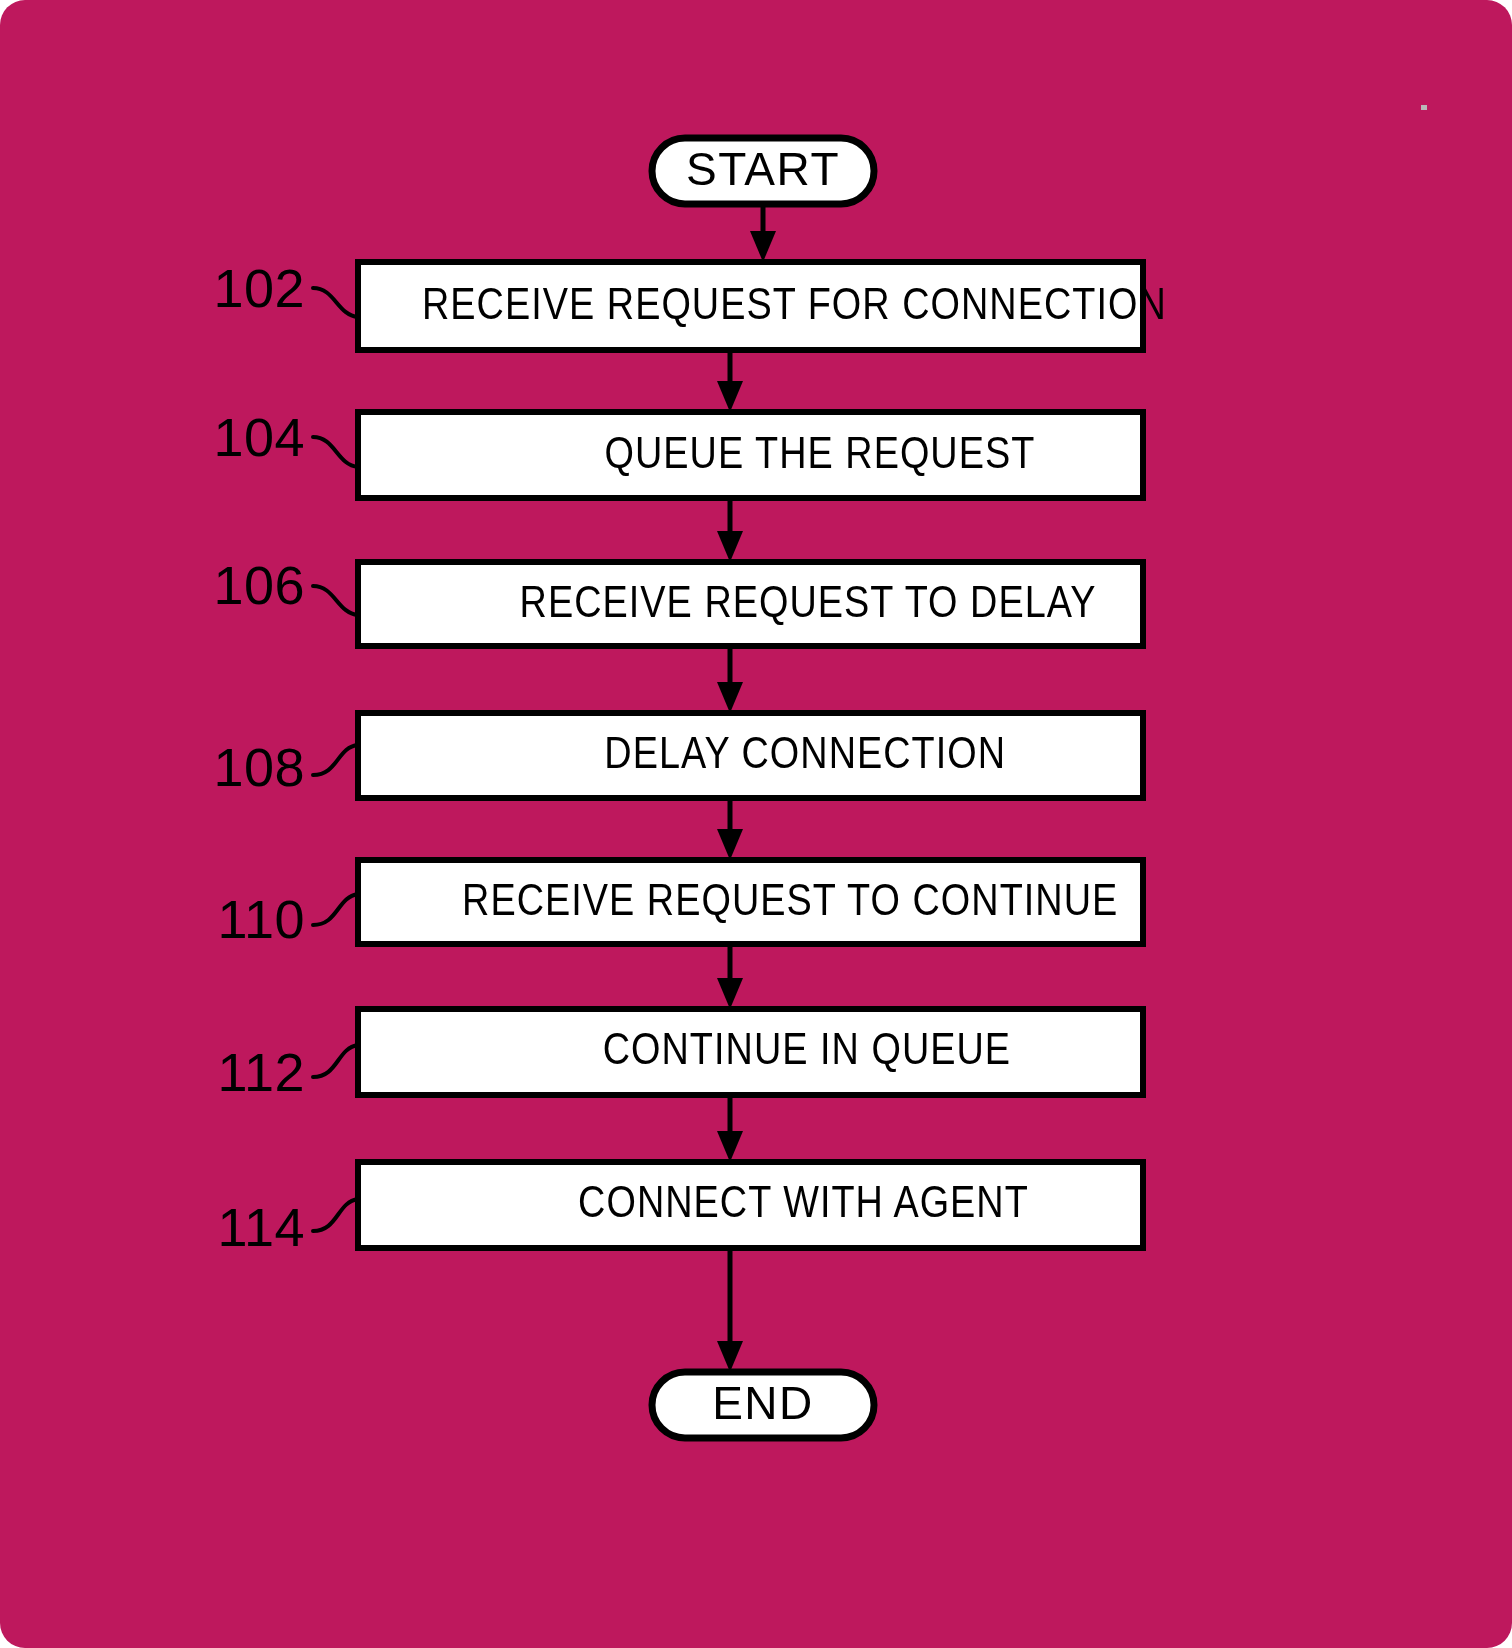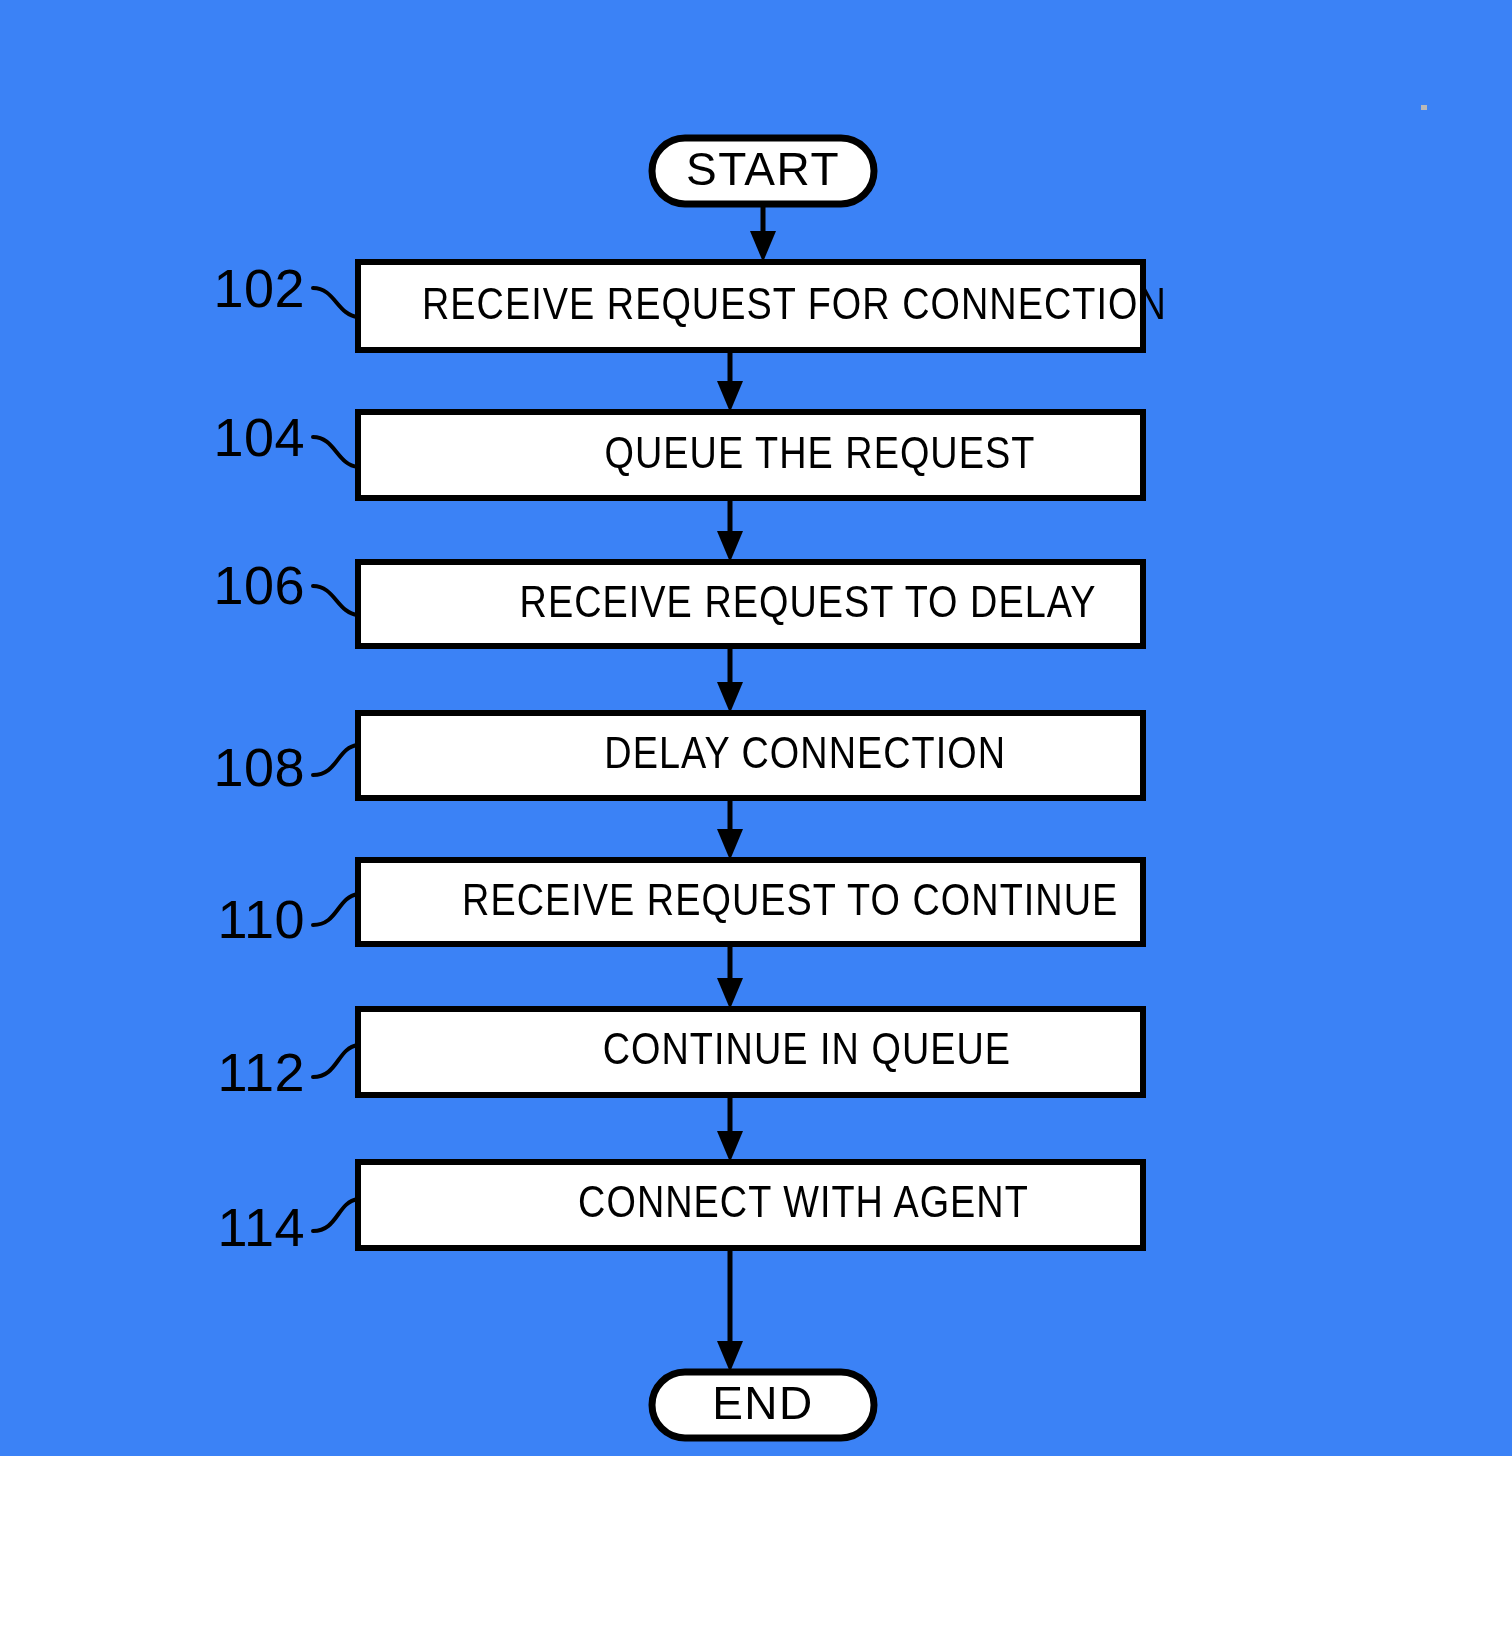--- a/index.html
+++ b/index.html
@@ -8,23 +8,24 @@
     padding: 0;
     background: #ffffff;
   }
   body {
     font-family: "Liberation Sans", sans-serif;
     color: #000000;
   }
   #page {
     position: relative;
     width: 1512px;
-    height: 1456px;
-    background: #3b82f6;
+    height: 1648px;
+    background: #be185d;
     overflow: hidden;
+    border-radius: 25px;
   }
   #diagram-svg {
     position: absolute;
     left: 0;
     top: 0;
     width: 1512px;
     height: 1648px;
     display: block;
   }
   .node-box {

